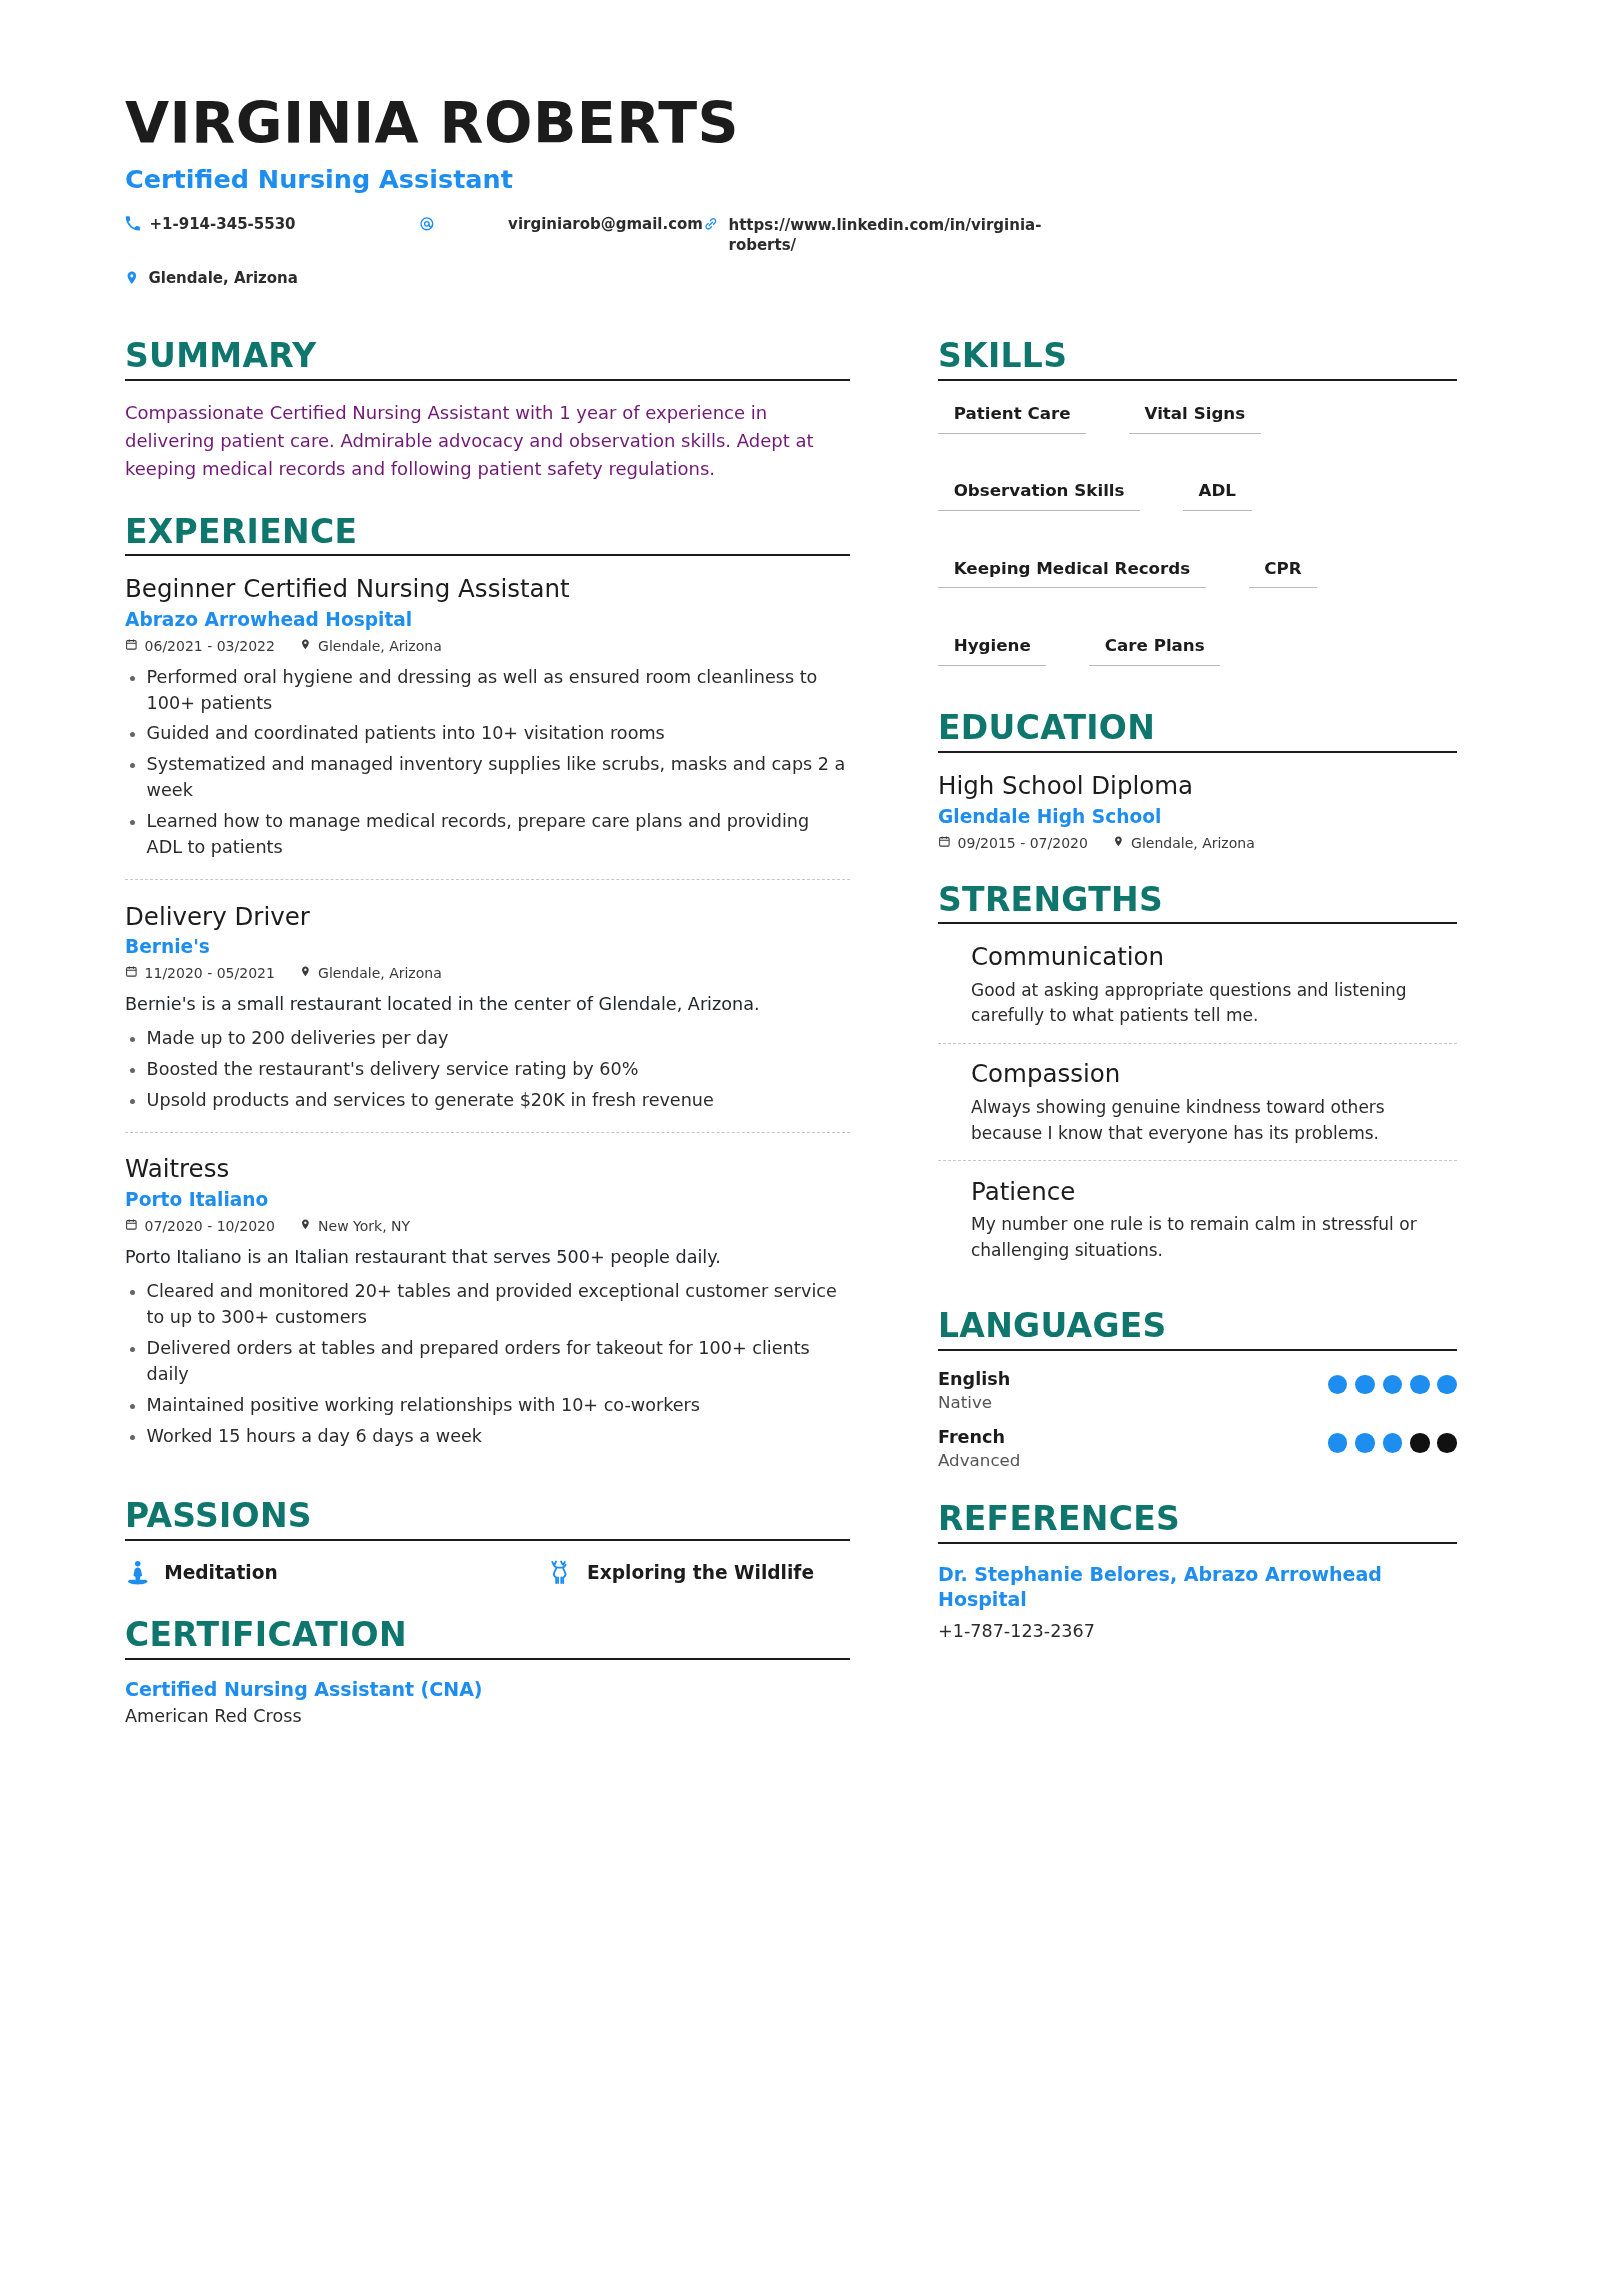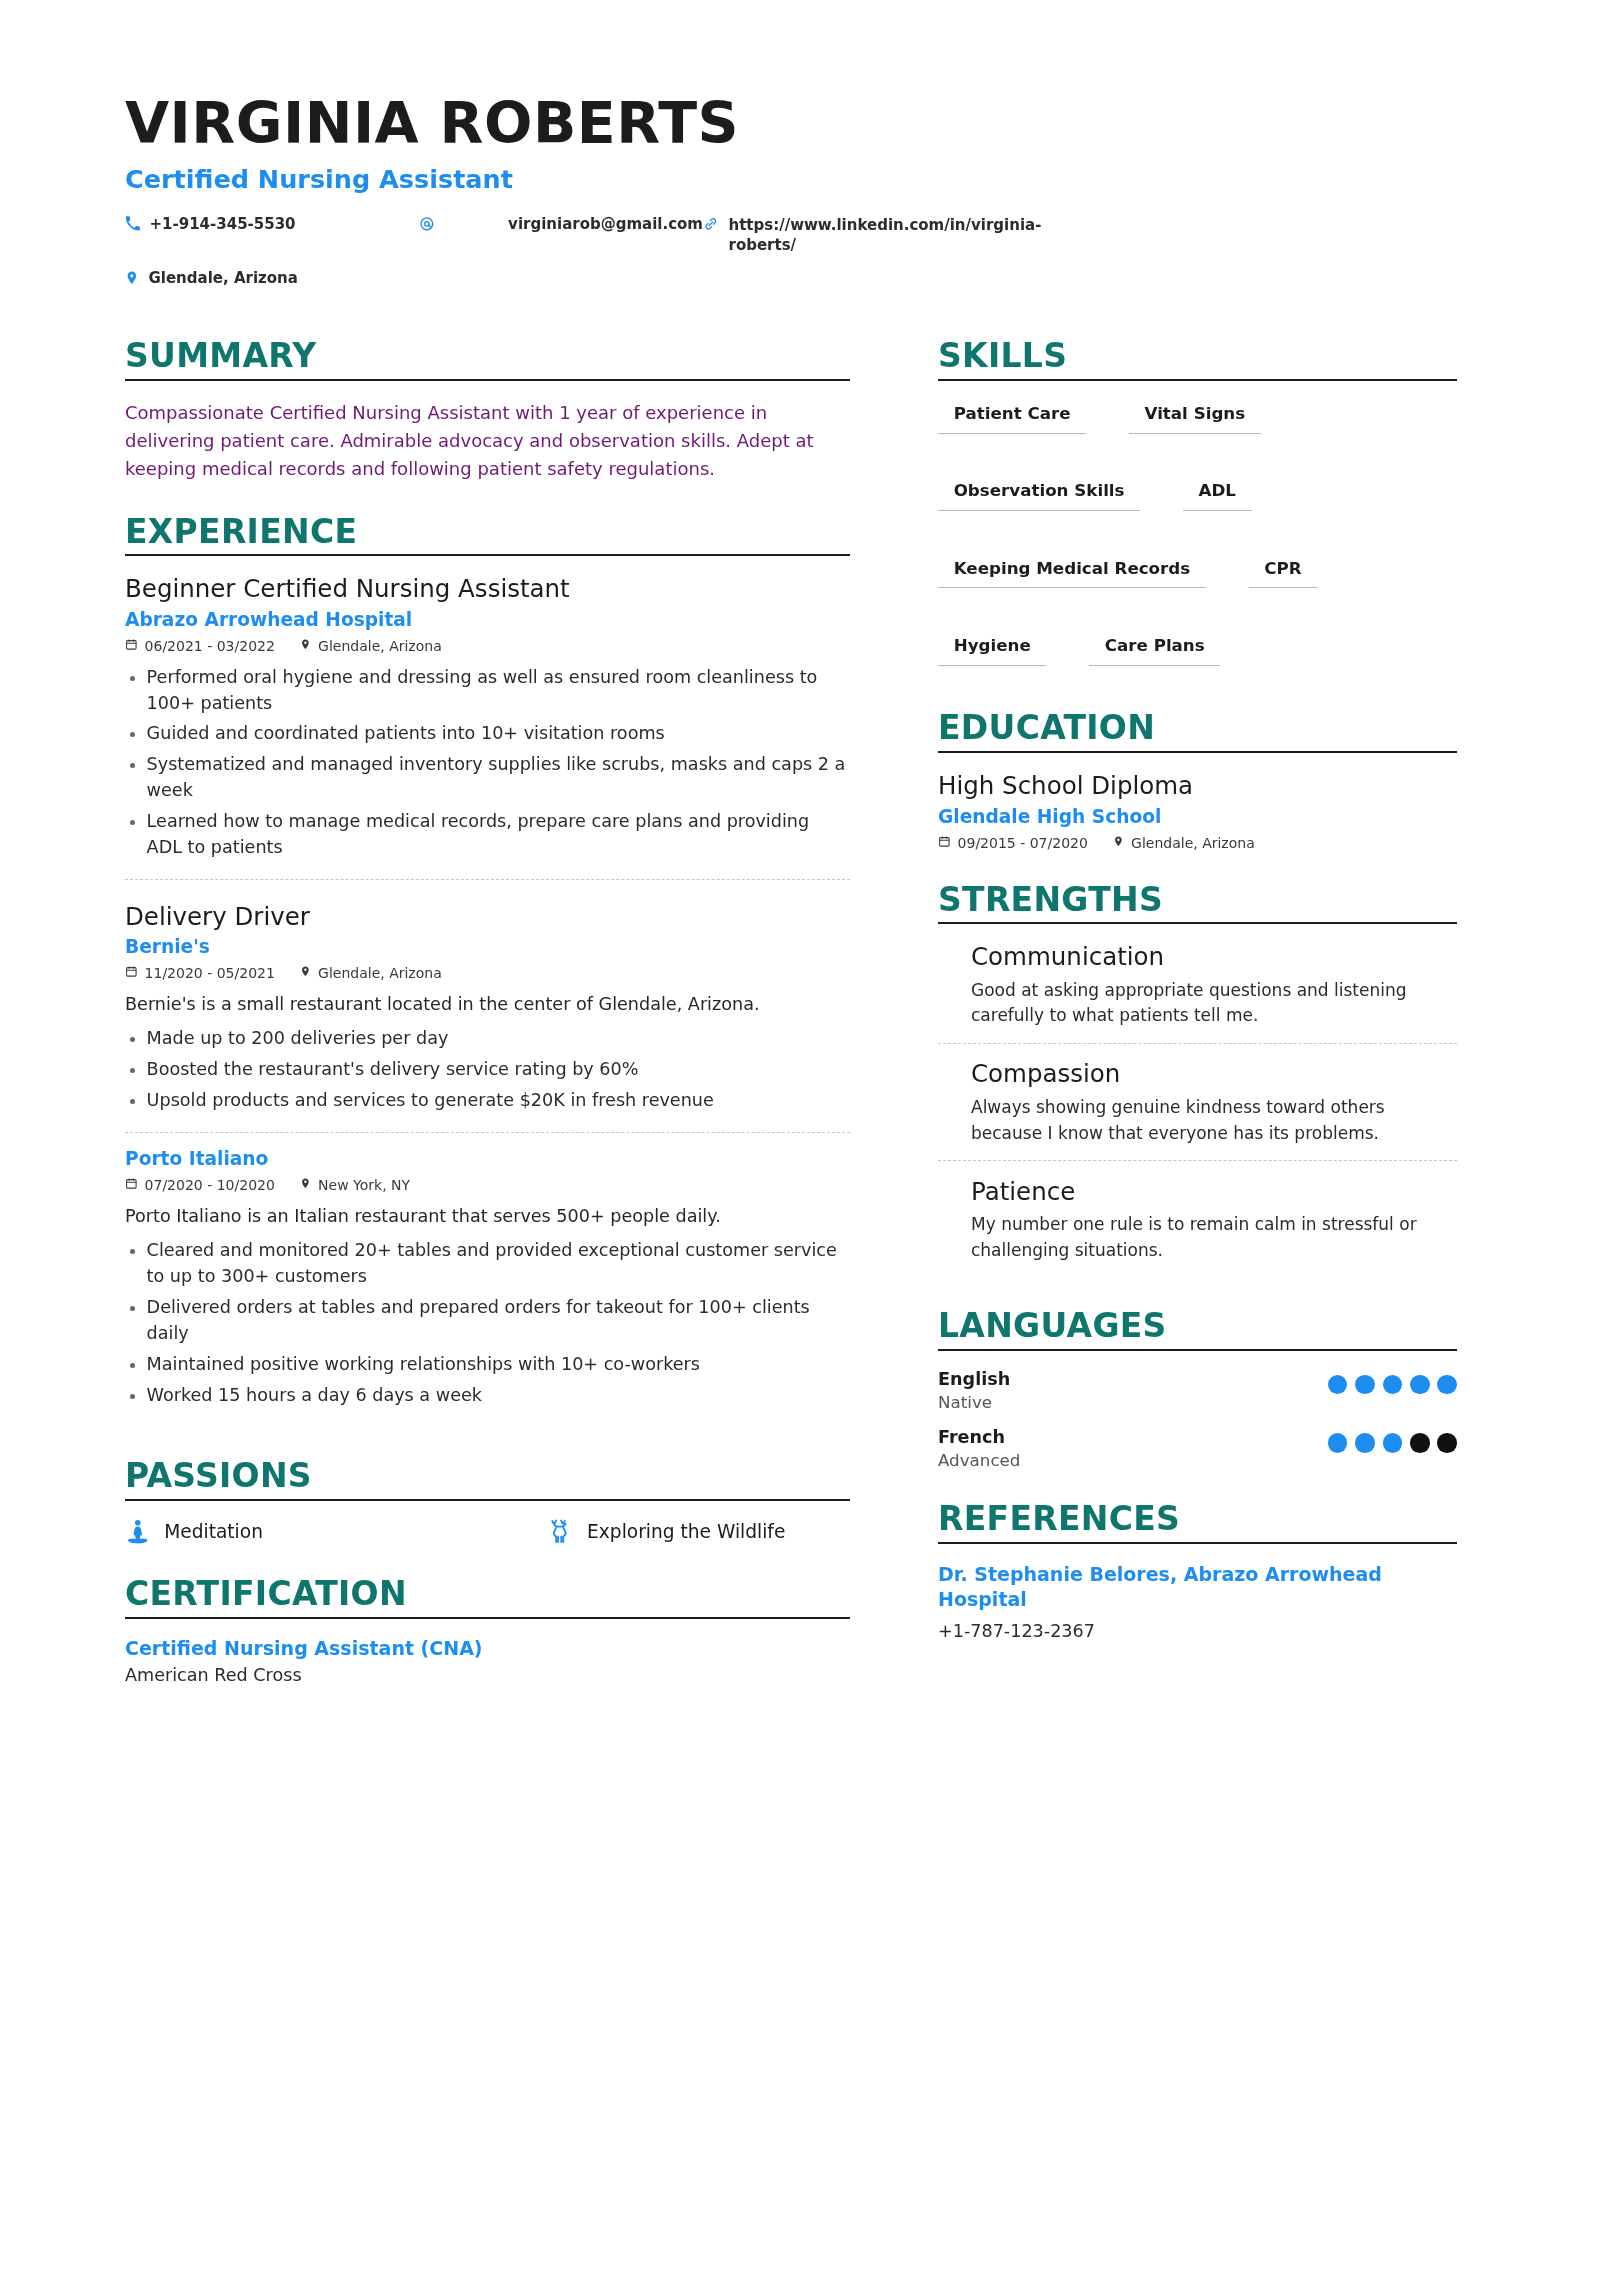--- a/index.html
+++ b/index.html
@@ -125,21 +125,21 @@
   
   .passions {
     display: flex;
     align-items: center;
     margin-top: 5.9px;
   }
   .passion {
     display: flex;
     align-items: center;
     font-size: 18.6px;
-    font-weight: 400;
+    font-weight: 700;
     color: #1c1c1c;
   }
   .passion:first-child { width: 421px; }
   .passion .picon { color: #1d8ef0; font-size: 26.5px; margin-right: 13.7px; }
 
   
   .cert-name {
     font-size: 19px;
     font-weight: 700;
     color: #1d8ef0;
@@ -299,20 +299,21 @@
           </div>
           <p class="job-desc">Bernie's is a small restaurant located in the center of Glendale, Arizona.</p>
           <ul class="bullets">
             <li>Made up to 200 deliveries per day</li>
             <li>Boosted the restaurant's delivery service rating by 60%</li>
             <li>Upsold products and services to generate $20K in fresh revenue</li>
           </ul>
         </div>
 
         <div class="job">
+          <div class="job-role">Waitress</div>
           <div class="job-company">Porto Italiano</div>
           <div class="meta-row">
             <span class="mi">
               <span class="ico">
                 <svg class="icn" width="12.7" height="12.7" viewBox="0 0 24 24" fill="none" stroke="#3a3a3a" stroke-width="2">
                     <rect x="3" y="5" width="18" height="16" rx="2"></rect>
                     <path d="M3 10h18M8 3v4M16 3v4"></path>
                   </svg>
               </span>
               <span>07/2020 - 10/2020</span>

